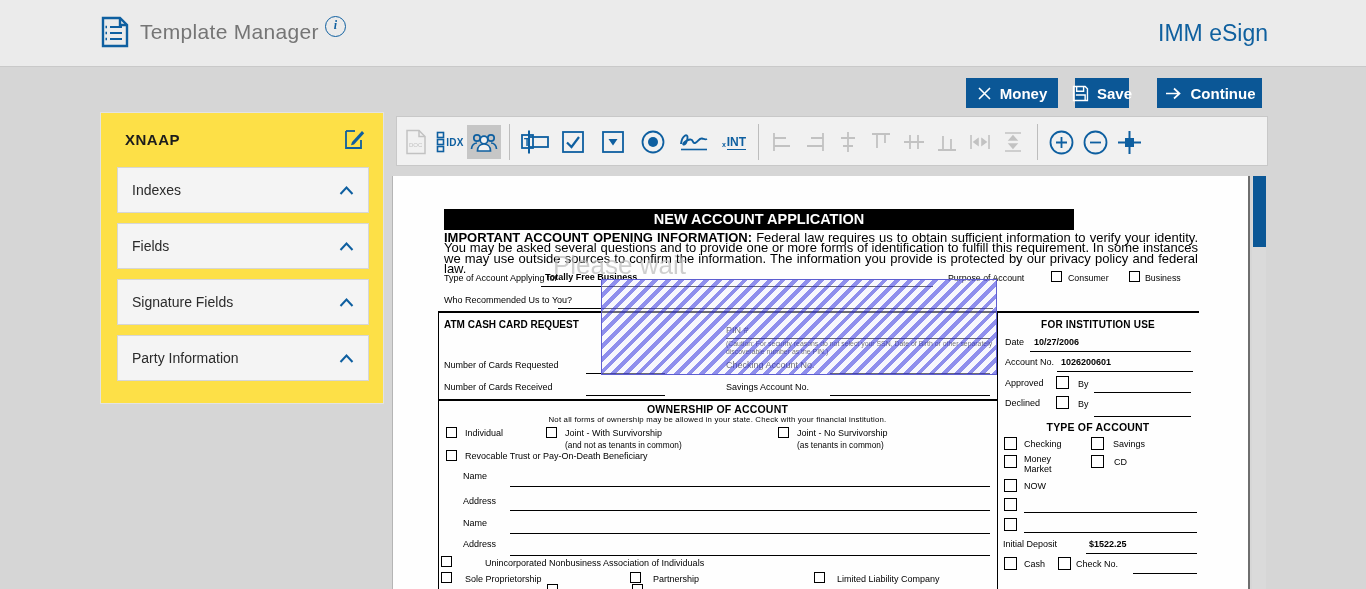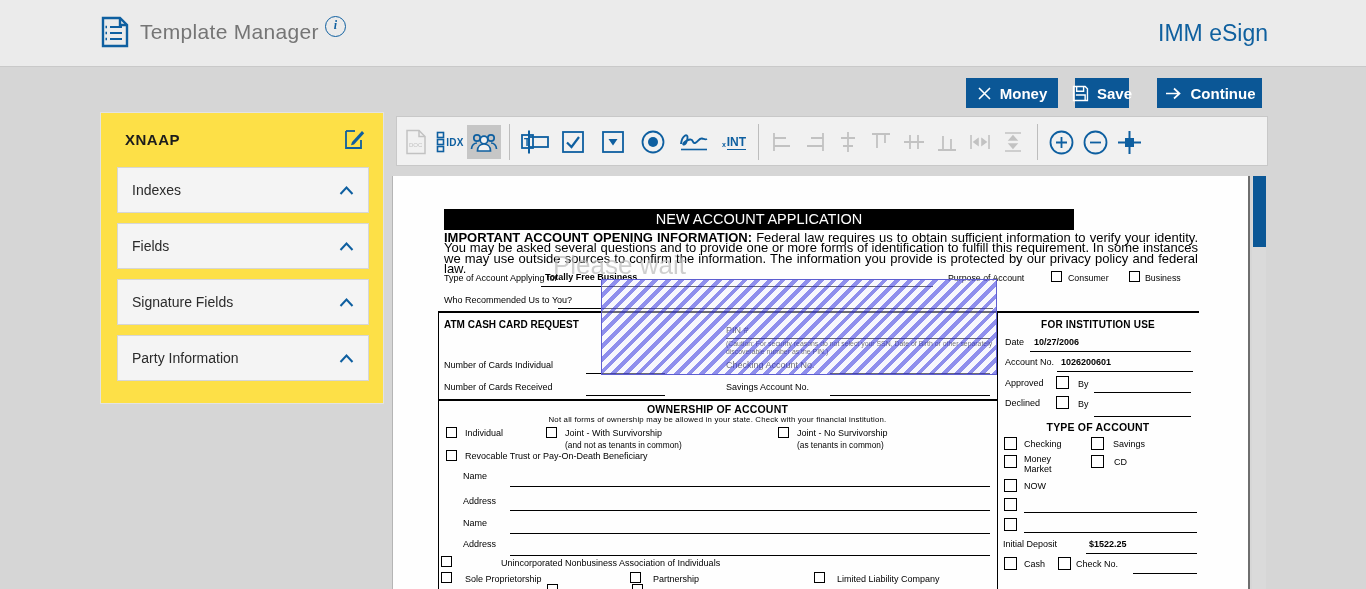--- a/index.html
+++ b/index.html
@@ -42,21 +42,21 @@
   .f9  { position:absolute; font-size:9px; white-space:nowrap; }
   .f88 { position:absolute; font-size:8.8px; white-space:nowrap; }
   .f83 { position:absolute; font-size:8.3px; white-space:nowrap; }
   .bold { font-weight:700; }
   .cb { position:absolute; width:11px; height:11px; border:1.6px solid #000; background:#fff; }
   .ul { position:absolute; height:1px; background:#000; }
   .hline { position:absolute; height:2px; background:#000; }
   .vline { position:absolute; width:1px; background:#000; }
   .sec-title { position:absolute; font-weight:700; text-align:center; font-size:10.5px; letter-spacing:.2px; }
 
-  .black-bar { position:absolute; left:51px; top:33px; width:630px; height:21px; background:#000; color:#fff; text-align:center; font-weight:400; font-size:14.5px; line-height:21px; }
+  .black-bar { position:absolute; left:51px; top:33px; width:630px; height:21px; background:#000; color:#fff; text-align:center; font-weight:700; font-size:14.5px; line-height:21px; }
   .intro { position:absolute; left:51px; top:57px; width:754px; font-size:13px; line-height:10.4px; text-align:justify; white-space:normal; }
   .caution { position:absolute; left:333px; top:164px; width:272px; font-size:6.9px; line-height:8px; white-space:normal; }
 
   .field-overlay { position:absolute; left:208px; top:103px; width:396px; height:96px; z-index:6; border:1px solid #5e5ed0; background:repeating-linear-gradient(135deg, rgba(100,100,230,0.72) 0px, rgba(100,100,230,0.72) 4px, rgba(240,240,252,0.45) 4px, rgba(240,240,252,0.45) 9px); cursor:move; }
   .please-wait { position:absolute; left:160px; top:74px; font-size:26px; color:#bfbfbf; opacity:.75; z-index:2; }
 
   .chev { display:block; }
 </style>
 </head>
 <body>
@@ -322,21 +322,21 @@
 
   <div class="hline" style="left:45px; top:135px; width:761px;"></div>
   <div class="vline" style="left:45px; top:135px; height:278px;"></div>
   <div class="vline" style="left:604px; top:135px; height:278px;"></div>
   <div class="hline" style="left:45px; top:223px; width:559px;"></div>
 
   <span class="f9 bold" style="left:51px; top:143px; font-size:10px;">ATM CASH CARD REQUEST</span>
   <span class="f9" style="left:333px; top:149px;">PIN #</span>
   <div class="ul" style="left:333px; top:162px; width:264px;"></div>
   <div class="caution">(Caution: For security reasons do not select your SSN, Date of Birth or other separately discoverable number as the PIN.)</div>
-  <span class="f9" style="left:51px; top:184px;">Number of Cards Individual</span>
+  <span class="f9" style="left:51px; top:184px;">Number of Cards Requested</span>
   <div class="ul" style="left:193px; top:197px; width:79px;"></div>
   <span class="f9" style="left:333px; top:184px;">Checking Account No.</span>
   <div class="ul" style="left:437px; top:197px; width:160px;"></div>
   <span class="f9" style="left:51px; top:206px;">Number of Cards Received</span>
   <div class="ul" style="left:193px; top:219px; width:79px;"></div>
   <span class="f9" style="left:333px; top:206px;">Savings Account No.</span>
   <div class="ul" style="left:437px; top:219px; width:160px;"></div>
 
   <div class="sec-title" style="left:604px; top:143px; width:202px; font-size:10px;">FOR INSTITUTION USE</div>
   <span class="f9" style="left:612px; top:161px;">Date</span>
@@ -370,21 +370,21 @@
   <span class="f9" style="left:70px; top:295px;">Name</span>
   <div class="ul" style="left:117px; top:310px; width:480px;"></div>
   <span class="f9" style="left:70px; top:320px;">Address</span>
   <div class="ul" style="left:117px; top:334px; width:480px;"></div>
   <span class="f9" style="left:70px; top:342px;">Name</span>
   <div class="ul" style="left:117px; top:357px; width:480px;"></div>
   <span class="f9" style="left:70px; top:363px;">Address</span>
   <div class="ul" style="left:117px; top:379px; width:480px;"></div>
 
   <div class="cb" style="left:48px; top:380px;"></div>
-  <span class="f9" style="left:80px; top:382px;padding-left:28px;">Unincorporated Nonbusiness Association of Individuals</span>
+  <span class="f9" style="left:64px; top:382px;padding-left:28px;">Unincorporated Nonbusiness Association of Individuals</span>
   <div class="cb" style="left:48px; top:396px;"></div>
   <span class="f9" style="left:72px; top:398px;">Sole Proprietorship</span>
   <div class="cb" style="left:237px; top:396px;"></div>
   <span class="f9" style="left:260px; top:398px;">Partnership</span>
   <div class="cb" style="left:421px; top:396px;"></div>
   <span class="f9" style="left:444px; top:398px;">Limited Liability Company</span>
   <div class="cb" style="left:154px; top:408px;"></div>
   <div class="cb" style="left:239px; top:408px;"></div>
 
   <div class="sec-title" style="left:604px; top:245px; width:202px;">TYPE OF ACCOUNT</div>

